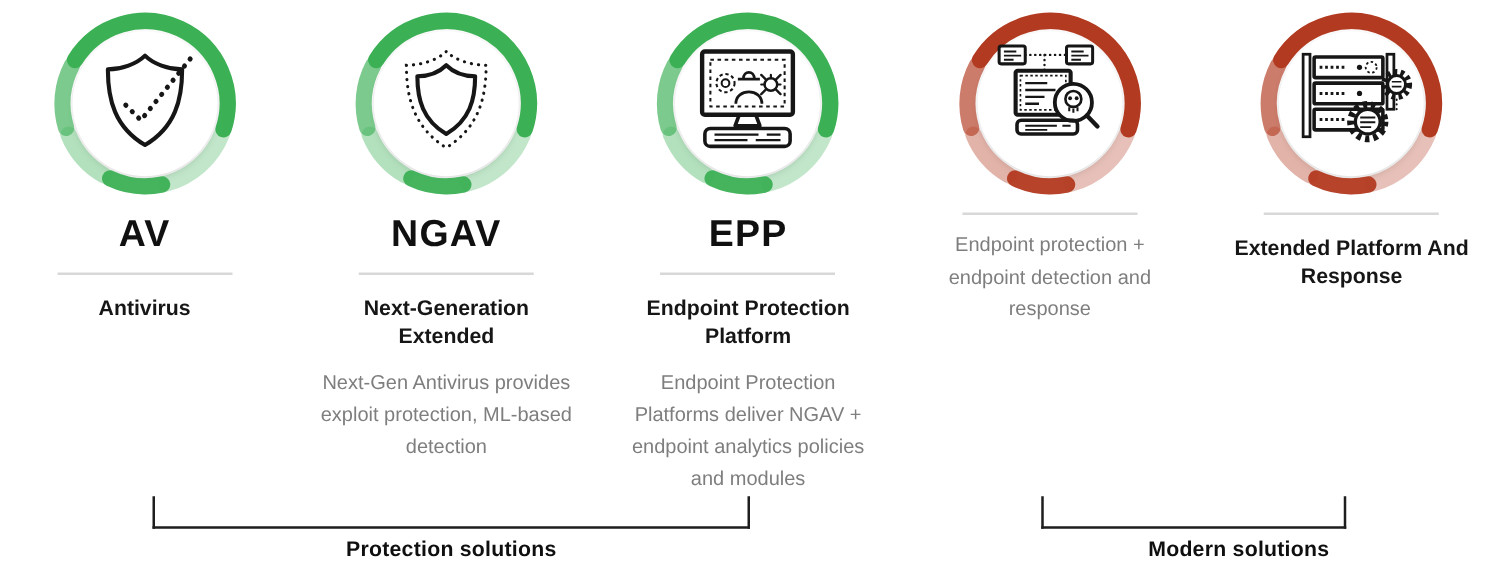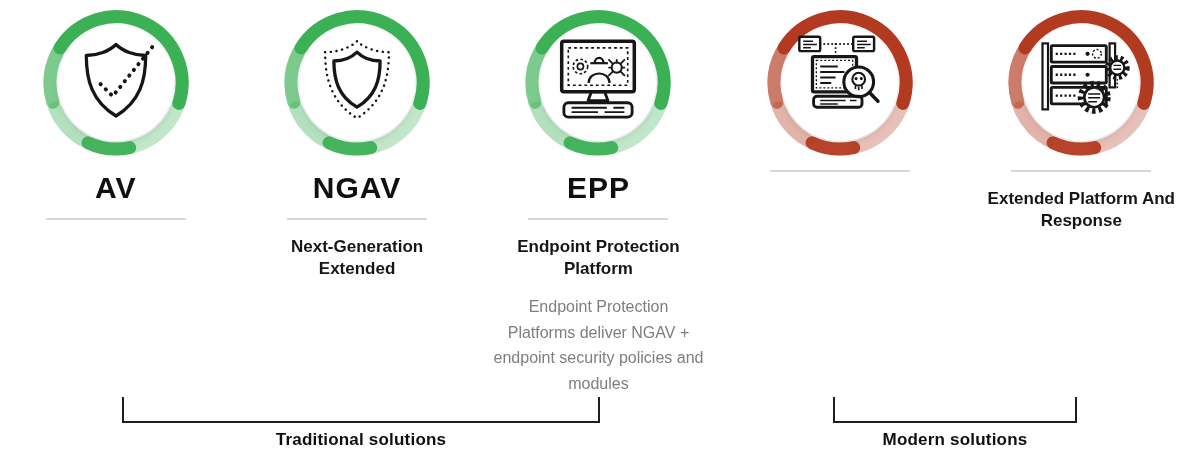--- a/index.html
+++ b/index.html
@@ -16,21 +16,21 @@
   .acronym{margin-top:12px;font-size:30px;line-height:36px;font-weight:800;letter-spacing:1px;color:#101010;}
   .divider{width:140px;height:2px;background:#d8d8d8;margin:12px auto 0;}
   .full-name{margin-top:16px;font-size:17px;font-weight:700;line-height:1.32;min-height:46px;color:#161616;
              max-width:208px;margin-left:auto;margin-right:auto;}
   .desc{margin-top:12px;font-size:16px;line-height:1.6;color:#7e7e7e;max-width:210px;margin-left:auto;margin-right:auto;}
   .bracket{position:absolute;top:397px;height:26px;border:2px solid #1e1e1e;border-top:none;box-sizing:border-box;}
   .bracket.trad{left:122px;width:478px;}
   .bracket.modern{left:833px;width:244px;}
   .bracket-label{position:absolute;top:430px;text-align:center;font-size:17px;font-weight:700;color:#0f0f0f;letter-spacing:.2px;}
   .bracket-label.trad{left:122px;width:478px;}
-  .bracket-label.modern{left:833px;width:244px;}
+  .bracket-label.modern{left:869px;width:244px;}
   svg{display:block;}
 </style>
 </head>
 <body>
 
 <div class="canvas">
 
   <div class="column">
     <div class="ring-wrap">
       <svg class="ring" viewBox="0 0 150 150">
@@ -42,20 +42,21 @@
           <path d="M42.0,132.2 A66,66 0 0 1 13.8,99.7" fill="none" stroke="#3CB055" stroke-opacity="0.3" stroke-width="13" stroke-linecap="round"></path>
           <path d="M11.9,94.3 A66,66 0 0 1 16.7,44.0" fill="none" stroke="#3CB055" stroke-opacity="0.62" stroke-width="13" stroke-linecap="round"></path>
         </svg>
       <svg class="icon" viewBox="0 0 100 100">
         <path d="M50 15 C44 21 33 25 23 25 C23 47 28 67 50 80 C72 67 77 47 77 25 C67 25 56 21 50 15 Z" fill="none" stroke="#161616" stroke-width="3" stroke-linejoin="round"></path>
         <path d="M36 51 L47 62 L84 16" fill="none" stroke="#161616" stroke-width="3.6" stroke-dasharray="0.2 6.4" stroke-linecap="round"></path>
       </svg>
     </div>
     <div class="acronym">AV</div>
     <div class="divider"></div>
+    <div class="full-name">Antivirus</div>
   </div>
 
   <div class="column">
     <div class="ring-wrap">
       <svg class="ring" viewBox="0 0 150 150">
           <circle cx="75" cy="75" r="66" fill="none" stroke="#3CB055" stroke-opacity="0.12" stroke-width="13"></circle>
           <circle cx="75" cy="75" r="58" fill="#ffffff" style="filter:drop-shadow(0 2px 3px rgba(0,0,0,0.14))"></circle>
           <path d="M19.0,40.0 A66,66 0 0 1 137.8,95.4" fill="none" stroke="#3CB055" stroke-opacity="1" stroke-width="13" stroke-linecap="round"></path>
           <path d="M136.2,99.7 A66,66 0 0 1 92.1,138.8" fill="none" stroke="#3CB055" stroke-opacity="0.22" stroke-width="13" stroke-linecap="round"></path>
           <path d="M88.7,139.6 A66,66 0 0 1 47.1,134.8" fill="none" stroke="#3CB055" stroke-opacity="0.95" stroke-width="13" stroke-linecap="round"></path>
@@ -63,20 +64,21 @@
           <path d="M11.9,94.3 A66,66 0 0 1 16.7,44.0" fill="none" stroke="#3CB055" stroke-opacity="0.62" stroke-width="13" stroke-linecap="round"></path>
         </svg>
       <svg class="icon" viewBox="0 0 100 100">
         <path d="M50 22 C45 27 37 30 29 30 C29 47 33 62 50 72 C67 62 71 47 71 30 C63 30 55 27 50 22 Z" fill="none" stroke="#161616" stroke-width="3" stroke-linejoin="round"></path>
         <path d="M50 12 C44 18 32 22 21 22 C21 45 26 67 50 82 C74 67 79 45 79 22 C68 22 56 18 50 12 Z" fill="none" stroke="#161616" stroke-width="2.2" stroke-dasharray="0.2 5" stroke-linecap="round"></path>
       </svg>
     </div>
     <div class="acronym">NGAV</div>
     <div class="divider"></div>
     <div class="full-name">Next-Generation Extended</div>
+    <div class="desc">Next-Gen Antivirus provides exploit protection, ML-based detection</div>
   </div>
 
   <div class="column">
     <div class="ring-wrap">
       <svg class="ring" viewBox="0 0 150 150">
           <circle cx="75" cy="75" r="66" fill="none" stroke="#3CB055" stroke-opacity="0.12" stroke-width="13"></circle>
           <circle cx="75" cy="75" r="58" fill="#ffffff" style="filter:drop-shadow(0 2px 3px rgba(0,0,0,0.14))"></circle>
           <path d="M19.0,40.0 A66,66 0 0 1 137.8,95.4" fill="none" stroke="#3CB055" stroke-opacity="1" stroke-width="13" stroke-linecap="round"></path>
           <path d="M136.2,99.7 A66,66 0 0 1 92.1,138.8" fill="none" stroke="#3CB055" stroke-opacity="0.22" stroke-width="13" stroke-linecap="round"></path>
           <path d="M88.7,139.6 A66,66 0 0 1 47.1,134.8" fill="none" stroke="#3CB055" stroke-opacity="0.95" stroke-width="13" stroke-linecap="round"></path>
@@ -95,21 +97,21 @@
         <path d="M60 36 h2.4 M71.6 36 h2.4 M67 29 v2.4" stroke="#161616" stroke-width="1.6" stroke-linecap="round"></path>
         <path d="M63.6 32.6 L60 29 M70.4 32.6 L74 29 M63.6 39.4 L60 43 M70.4 39.4 L74 43" stroke="#161616" stroke-width="1.7" stroke-linecap="round"></path>
         <path d="M44 58 L56 58 L59 66 L41 66 Z" fill="none" stroke="#161616" stroke-width="2.6" stroke-linejoin="round"></path>
         <rect x="19" y="68" width="62" height="13" rx="4" fill="none" stroke="#161616" stroke-width="2.6"></rect>
         <path d="M26 72.5 H58 M26 76.5 H50 M64 72.5 H74 M56 76.5 H74" stroke="#161616" stroke-width="1.6"></path>
       </svg>
     </div>
     <div class="acronym">EPP</div>
     <div class="divider"></div>
     <div class="full-name">Endpoint Protection Platform</div>
-    <div class="desc">Endpoint Protection Platforms deliver NGAV + endpoint security policies and modules</div>
+    <div class="desc">Endpoint Protection Platforms deliver NGAV + endpoint analytics policies and modules</div>
   </div>
 
   <div class="column">
     <div class="ring-wrap">
       <svg class="ring" viewBox="0 0 150 150">
           <circle cx="75" cy="75" r="66" fill="none" stroke="#B23A20" stroke-opacity="0.12" stroke-width="13"></circle>
           <circle cx="75" cy="75" r="58" fill="#ffffff" style="filter:drop-shadow(0 2px 3px rgba(0,0,0,0.14))"></circle>
           <path d="M19.0,40.0 A66,66 0 0 1 137.8,95.4" fill="none" stroke="#B23A20" stroke-opacity="1" stroke-width="13" stroke-linecap="round"></path>
           <path d="M136.2,99.7 A66,66 0 0 1 92.1,138.8" fill="none" stroke="#B23A20" stroke-opacity="0.22" stroke-width="13" stroke-linecap="round"></path>
           <path d="M88.7,139.6 A66,66 0 0 1 47.1,134.8" fill="none" stroke="#B23A20" stroke-opacity="0.95" stroke-width="13" stroke-linecap="round"></path>
@@ -130,20 +132,21 @@
         <circle cx="67" cy="46.5" r="5.8" fill="none" stroke="#161616" stroke-width="1.9"></circle>
         <circle cx="64.6" cy="46" r="1.4" fill="#161616"></circle>
         <circle cx="69.4" cy="46" r="1.4" fill="#161616"></circle>
         <path d="M64 52.5 v3 M67 53.5 v3 M70 52.5 v3" stroke="#161616" stroke-width="1.5"></path>
         <path d="M76.8 58.6 L84.5 66.5" stroke="#161616" stroke-width="3.2" stroke-linecap="round"></path>
         <rect x="26" y="62" width="44" height="10" rx="3" fill="none" stroke="#161616" stroke-width="2.6"></rect>
         <path d="M32 66 h23 M32 69 h16 M59 66 h6" stroke="#161616" stroke-width="1.4"></path>
       </svg>
     </div>
     <div class="divider"></div>
+    <div class="desc">Endpoint protection + endpoint detection and response</div>
   </div>
 
   <div class="column">
     <div class="ring-wrap">
       <svg class="ring" viewBox="0 0 150 150">
           <circle cx="75" cy="75" r="66" fill="none" stroke="#B23A20" stroke-opacity="0.12" stroke-width="13"></circle>
           <circle cx="75" cy="75" r="58" fill="#ffffff" style="filter:drop-shadow(0 2px 3px rgba(0,0,0,0.14))"></circle>
           <path d="M19.0,40.0 A66,66 0 0 1 137.8,95.4" fill="none" stroke="#B23A20" stroke-opacity="1" stroke-width="13" stroke-linecap="round"></path>
           <path d="M136.2,99.7 A66,66 0 0 1 92.1,138.8" fill="none" stroke="#B23A20" stroke-opacity="0.22" stroke-width="13" stroke-linecap="round"></path>
           <path d="M88.7,139.6 A66,66 0 0 1 47.1,134.8" fill="none" stroke="#B23A20" stroke-opacity="0.95" stroke-width="13" stroke-linecap="round"></path>
@@ -169,17 +172,17 @@
         <circle cx="62" cy="63" r="12.5" fill="none" stroke="#161616" stroke-width="5" stroke-dasharray="3.2 2.9"></circle>
         <circle cx="62" cy="63" r="9" fill="#ffffff" stroke="#161616" stroke-width="2.4"></circle>
         <path d="M56.5 60 h11 M56.5 63.5 h11 M56.5 67 h8" stroke="#161616" stroke-width="1.4"></path>
       </svg>
     </div>
     <div class="divider"></div>
     <div class="full-name">Extended Platform And Response</div>
   </div>
 
   <div class="bracket trad"></div>
-  <div class="bracket-label trad">Traditional solutions</div>
+  <div class="bracket-label trad">Protection solutions</div>
   <div class="bracket modern"></div>
   <div class="bracket-label modern">Modern solutions</div>
 
 </div>
 
 </body></html>

